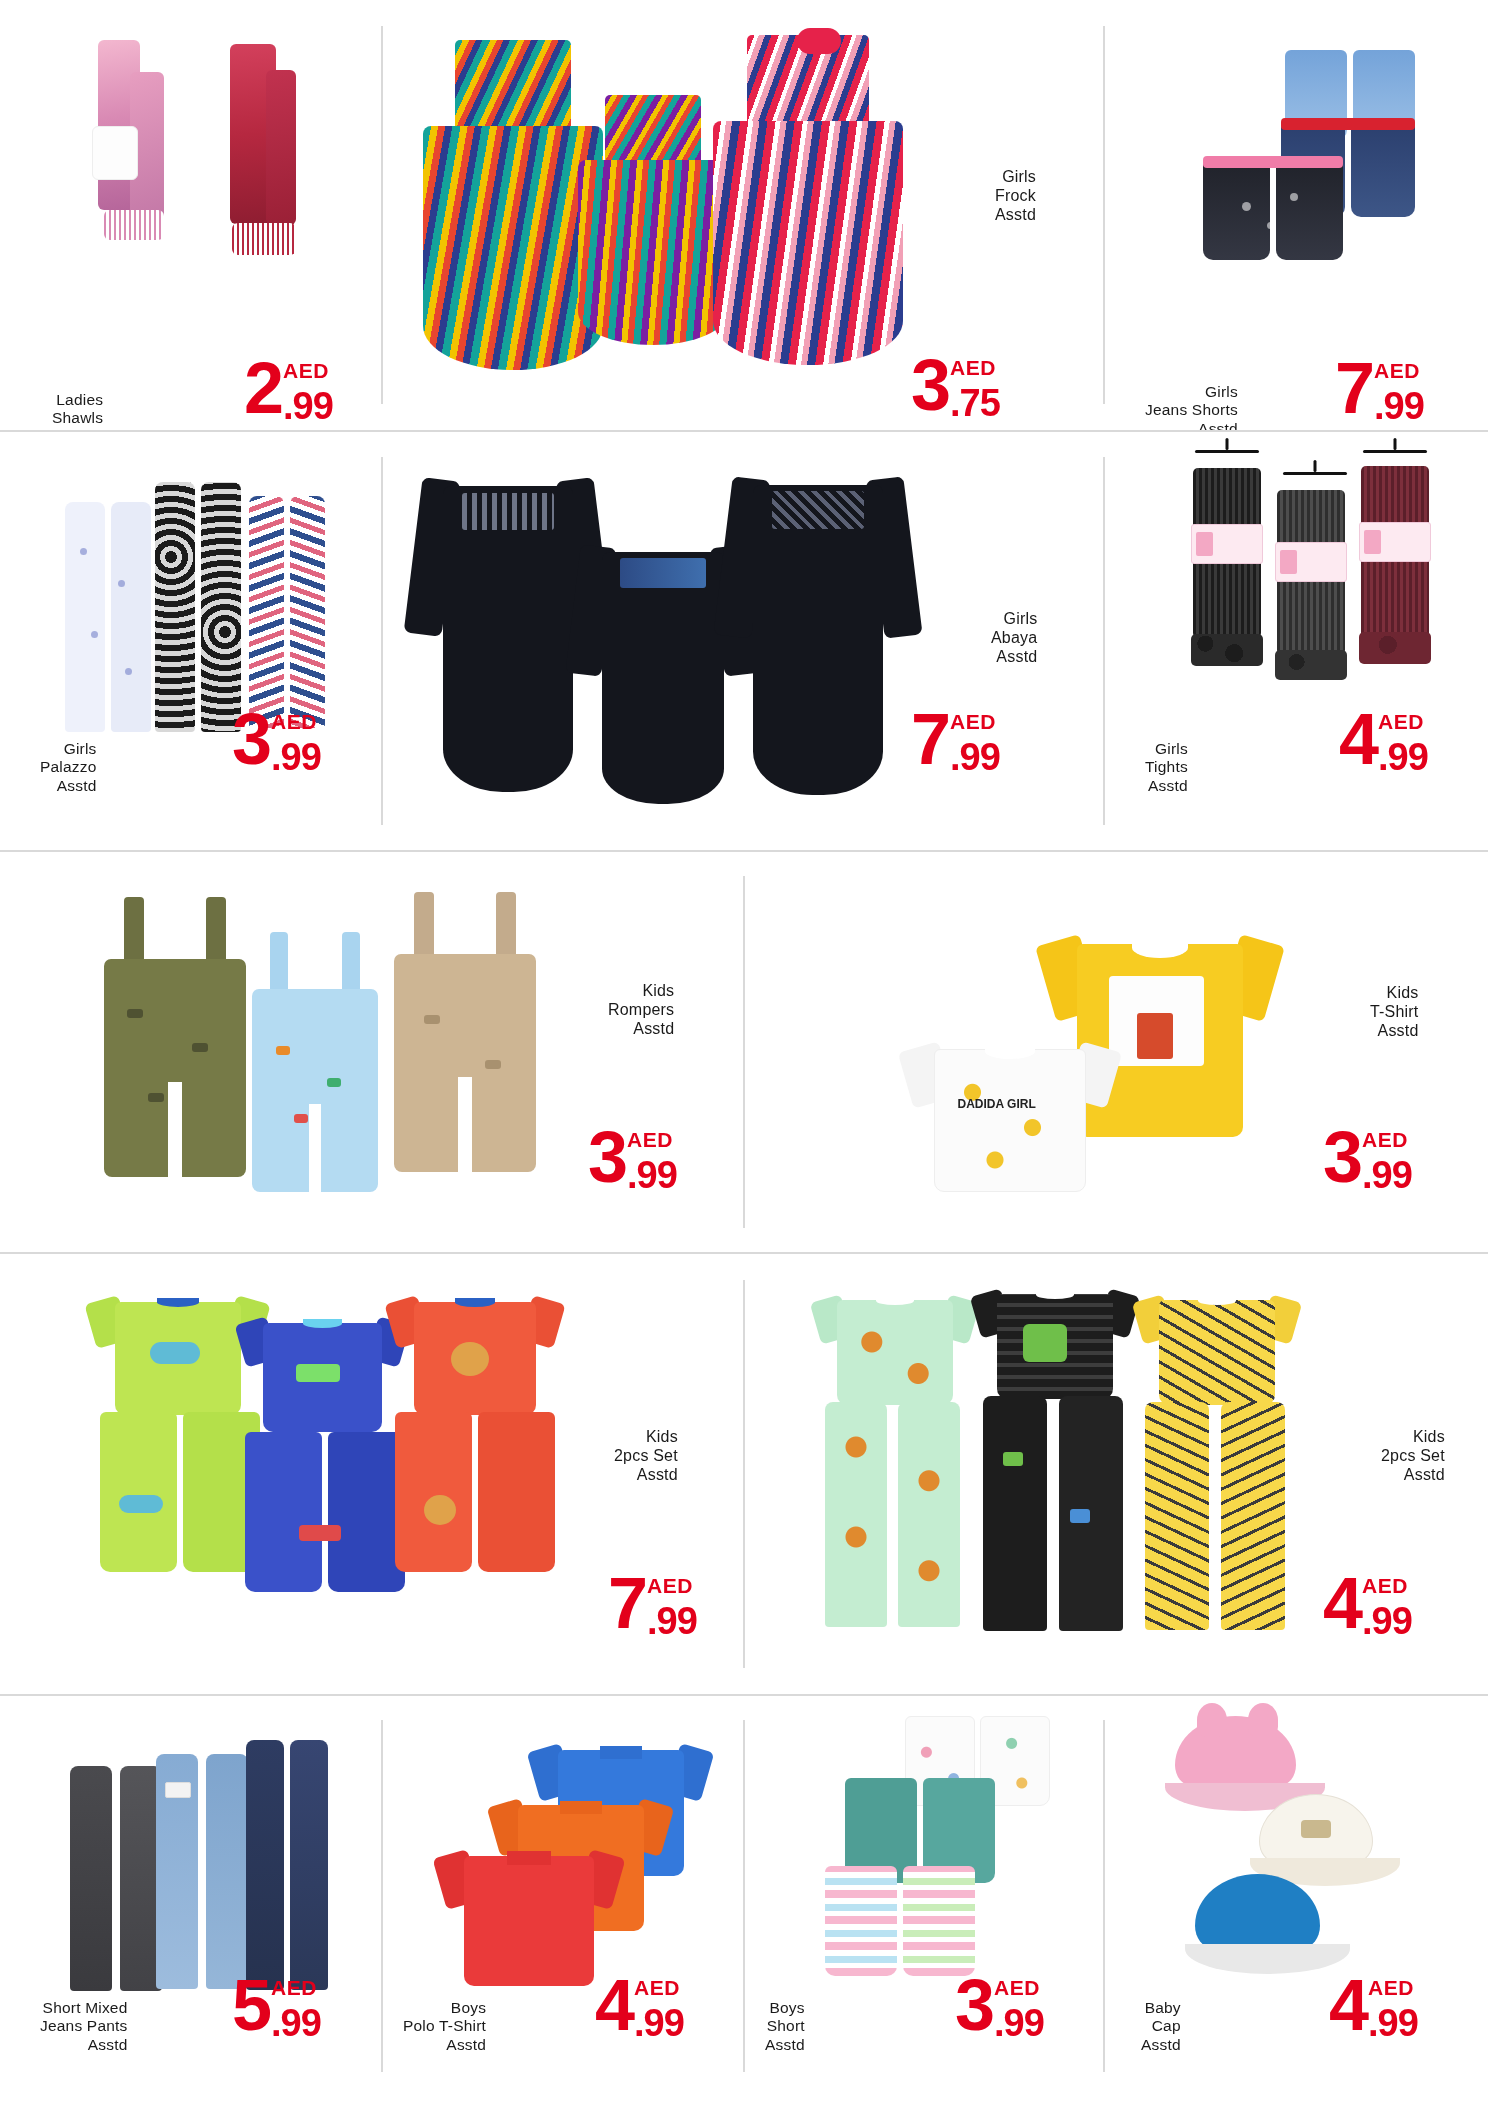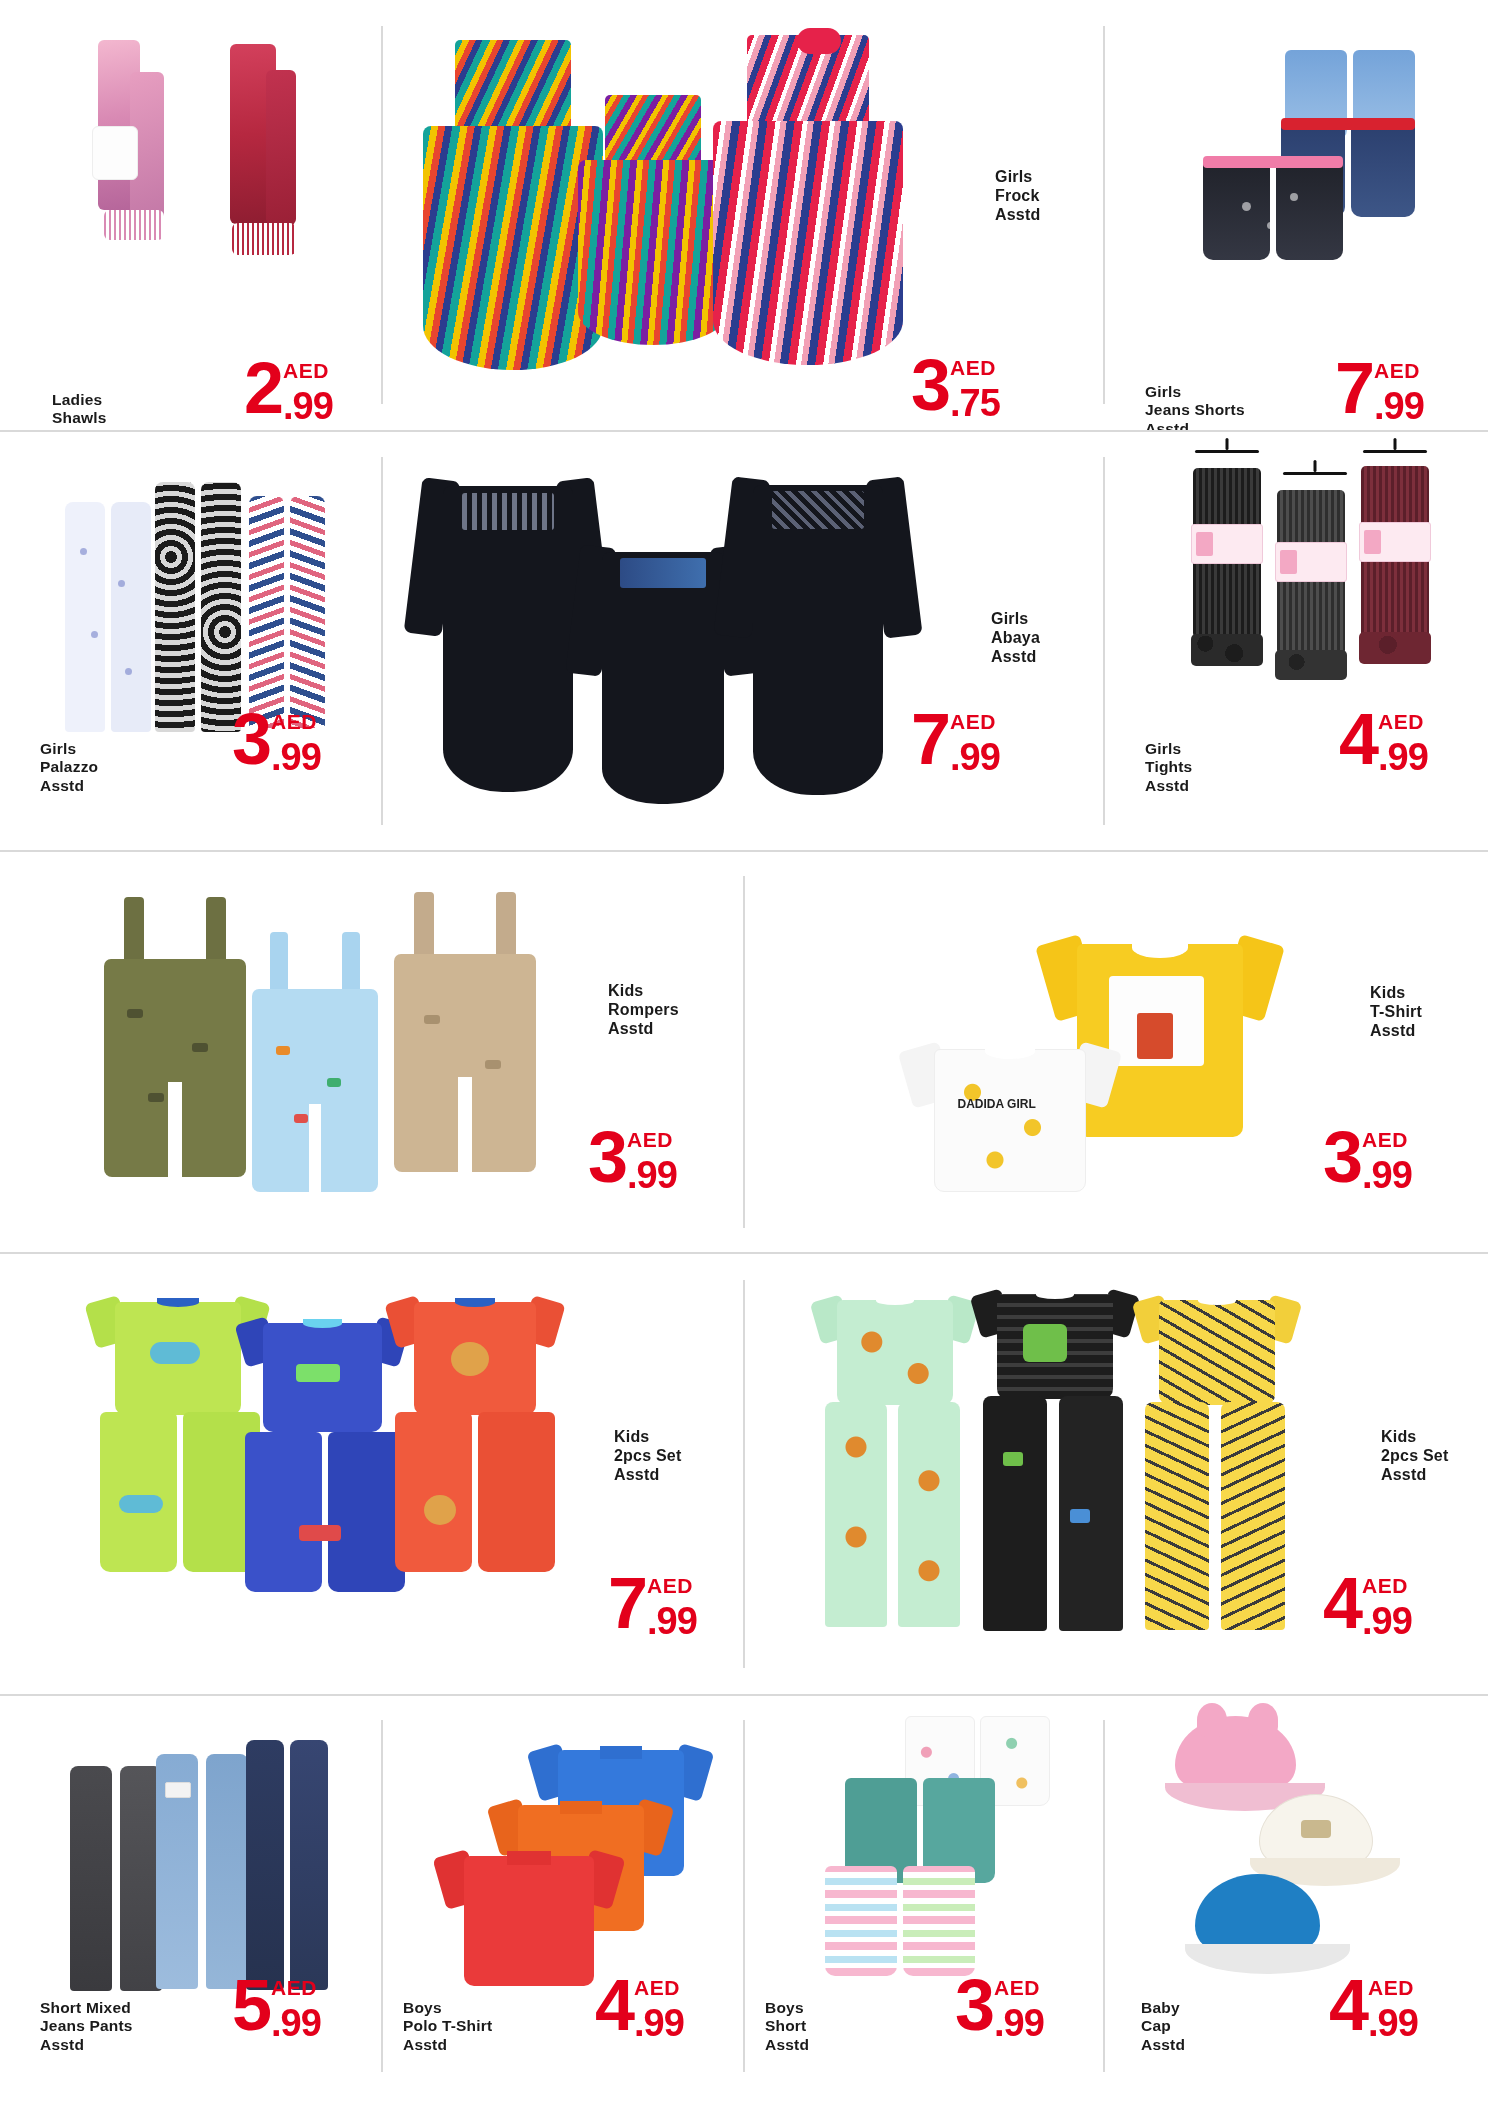--- a/index.html
+++ b/index.html
@@ -16,25 +16,26 @@
   
   .row { position:relative; display:flex; width:100%; }
   .cell { position:relative; overflow:hidden; }
 
   .divider-h { background:#d9d9d9; height:2px; width:100%; }
   .divider-v { position:absolute; top:6%; bottom:6%; width:2px; background:#d9d9d9; }
 
   
   .label {
     position:absolute;
-    font-weight:bold;
+    font-weight:normal;
     color:#1a1a1a;
     line-height:1.18;
     white-space:pre-line;
     letter-spacing:0.2px;
+    text-align:right;
   }
   .label.sm { font-size:15.5px; }
   .label.md { font-size:16px; }
 
   
   .price {
     position:absolute;
     color:#e3001b;
     font-weight:bold;
     display:flex;

